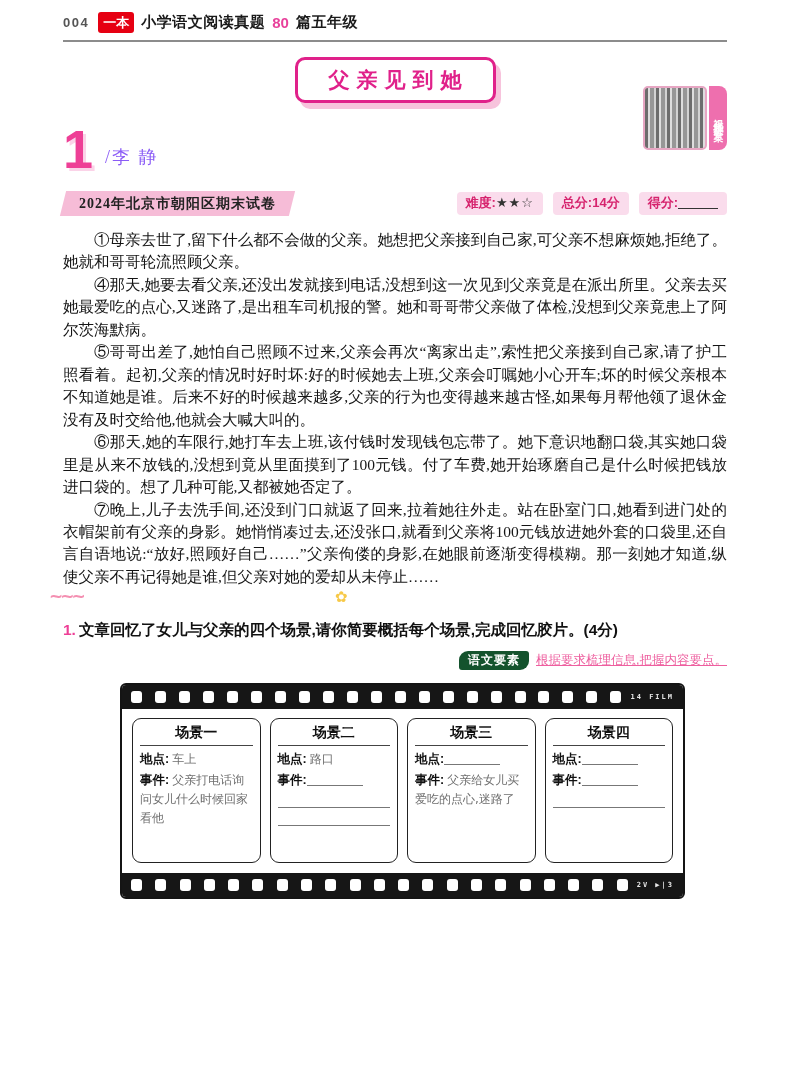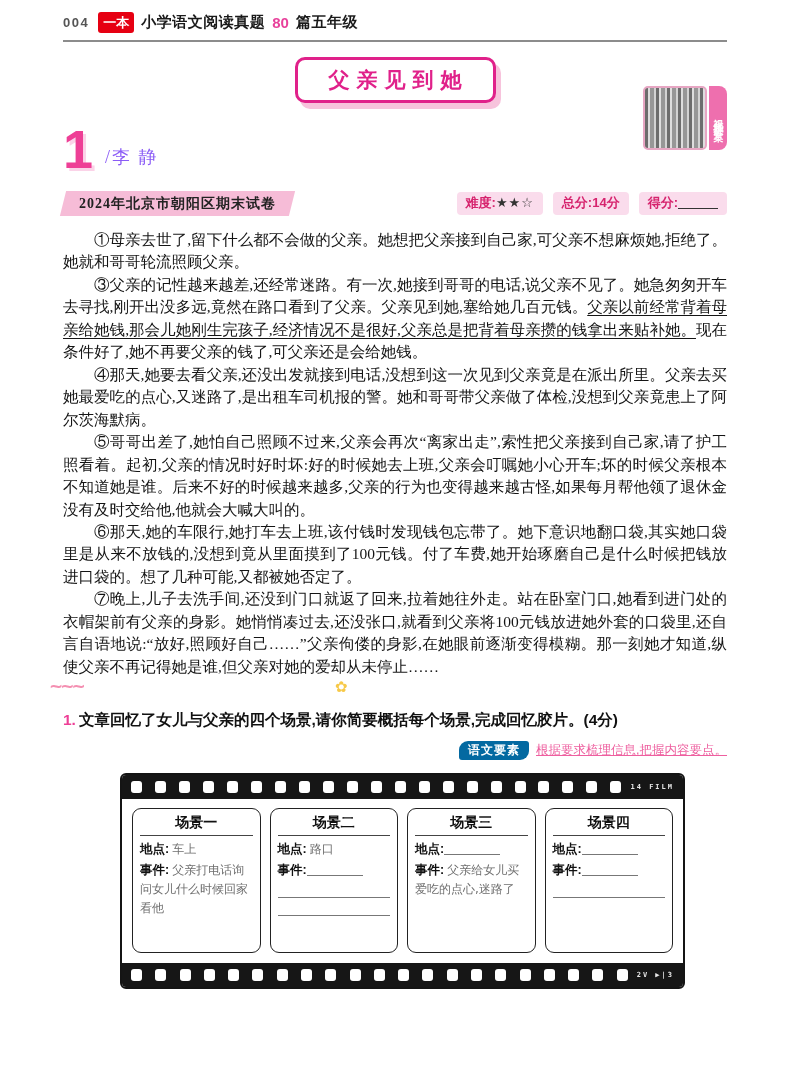--- a/index.html
+++ b/index.html
@@ -58,21 +58,21 @@
   .para { text-indent:2em; }
   .u { text-decoration:underline; text-underline-offset:3px; text-decoration-thickness:1px; }
   
   .deco-row { position:relative; height:18px; margin:2px 63px 0; }
   .squiggle { position:absolute; left:-14px; top:-4px; color:#f48fb1; font:700 17px "DejaVu Sans", sans-serif; letter-spacing:-3px; }
   .flower { position:absolute; left:272px; top:-2px; color:#f7c948; font-size:15px; }
   
   .question { margin:12px 63px 0; font:700 15.5px "Liberation Sans", sans-serif; color:#111; }
   .qnum { color:#ee3f96; margin-right:3px; }
   .note-row { margin:9px 63px 0; text-align:right; }
-  .note-badge { background:#0369a1; color:#fff; border-radius:9px 3px 9px 3px; padding:2px 9px 3px; font:700 12px "Liberation Sans", sans-serif; letter-spacing:1px; }
+  .note-badge { background:#14532d; color:#fff; border-radius:9px 3px 9px 3px; padding:2px 9px 3px; font:700 12px "Liberation Sans", sans-serif; letter-spacing:1px; }
   .note-text { color:#ee5f9f; font:500 12.5px "Liberation Sans", sans-serif; margin-left:7px;text-decoration:underline; }
   
   .filmstrip { margin:14px 0 0 120px; width:565px; border:2px solid #141414; border-radius:6px; overflow:hidden; background:#fff; }
   .film-bar { background:#161616; height:24px; display:flex; align-items:center; padding:0 9px; }
   .sprockets { flex:1; display:flex; justify-content:space-between; align-items:center; }
   .sprockets span { width:11px; height:12px; background:#fff; border-radius:3px; }
   .film-label { color:#e8e8e8; font:600 7px "DejaVu Sans Mono", monospace; letter-spacing:2px; margin-left:9px; white-space:nowrap; }
   .film-body { display:flex; gap:9px; padding:9px 10px 10px; background:#fff; }
   .scene-card { flex:1; border:1.6px solid #222; border-radius:9px; padding:5px 7px 7px; min-height:145px; font-size:12.5px; line-height:1.5; }
   .scene-title { text-align:center; font:700 14px "Liberation Sans", sans-serif; color:#111; border-bottom:1px solid #444; padding-bottom:3px; margin-bottom:4px; }
@@ -116,21 +116,20 @@
     </div>
     <div class="meta-right">
       <span class="meta-pill"><span>难度:</span><span class="stars">★★☆</span></span>
       <span class="meta-pill">总分:14分</span>
       <span class="meta-pill"><span>得分:</span><span class="score-blank"></span></span>
     </div>
   </div>
 
   <div class="article">
     <p class="para"><span>①母亲去世了,留下什么都不会做的父亲。她想把父亲接到自己家,可父亲不想麻烦她,拒绝了。她就和哥哥轮流照顾父亲。</span></p>
-    <p class="para"><span>③父亲的记性越来越差,还经常迷路。有一次,她接到哥哥的电话,说父亲不见了。她急匆匆开车去寻找,刚开出没多远,竟然在路口看到了父亲。父亲见到她,塞给她几百元钱。</span><span class="u">父亲以前经常背着母亲给她钱,那会儿她刚生完孩子,经济情况不是很好,父亲总是把背着母亲攒的钱拿出来贴补她。</span><span>现在条件好了,她不再要父亲的钱了,可父亲还是会给她钱。</span></p>
     <p class="para"><span>④那天,她要去看父亲,还没出发就接到电话,没想到这一次见到父亲竟是在派出所里。父亲去买她最爱吃的点心,又迷路了,是出租车司机报的警。她和哥哥带父亲做了体检,没想到父亲竟患上了阿尔茨海默病。</span></p>
     <p class="para"><span>⑤哥哥出差了,她怕自己照顾不过来,父亲会再次“离家出走”,索性把父亲接到自己家,请了护工照看着。起初,父亲的情况时好时坏:好的时候她去上班,父亲会叮嘱她小心开车;坏的时候父亲根本不知道她是谁。后来不好的时候越来越多,父亲的行为也变得越来越古怪,如果每月帮他领了退休金没有及时交给他,他就会大喊大叫的。</span></p>
     <p class="para"><span>⑥那天,她的车限行,她打车去上班,该付钱时发现钱包忘带了。她下意识地翻口袋,其实她口袋里是从来不放钱的,没想到竟从里面摸到了100元钱。付了车费,她开始琢磨自己是什么时候把钱放进口袋的。想了几种可能,又都被她否定了。</span></p>
     <p class="para"><span>⑦晚上,儿子去洗手间,还没到门口就返了回来,拉着她往外走。站在卧室门口,她看到进门处的衣帽架前有父亲的身影。她悄悄凑过去,还没张口,就看到父亲将100元钱放进她外套的口袋里,还自言自语地说:“放好,照顾好自己……”父亲佝偻的身影,在她眼前逐渐变得模糊。那一刻她才知道,纵使父亲不再记得她是谁,但父亲对她的爱却从未停止……</span></p>
   </div>
 
   <div class="deco-row">
     <span class="squiggle">~~~</span>
     <span class="flower">✿</span>
   </div>

